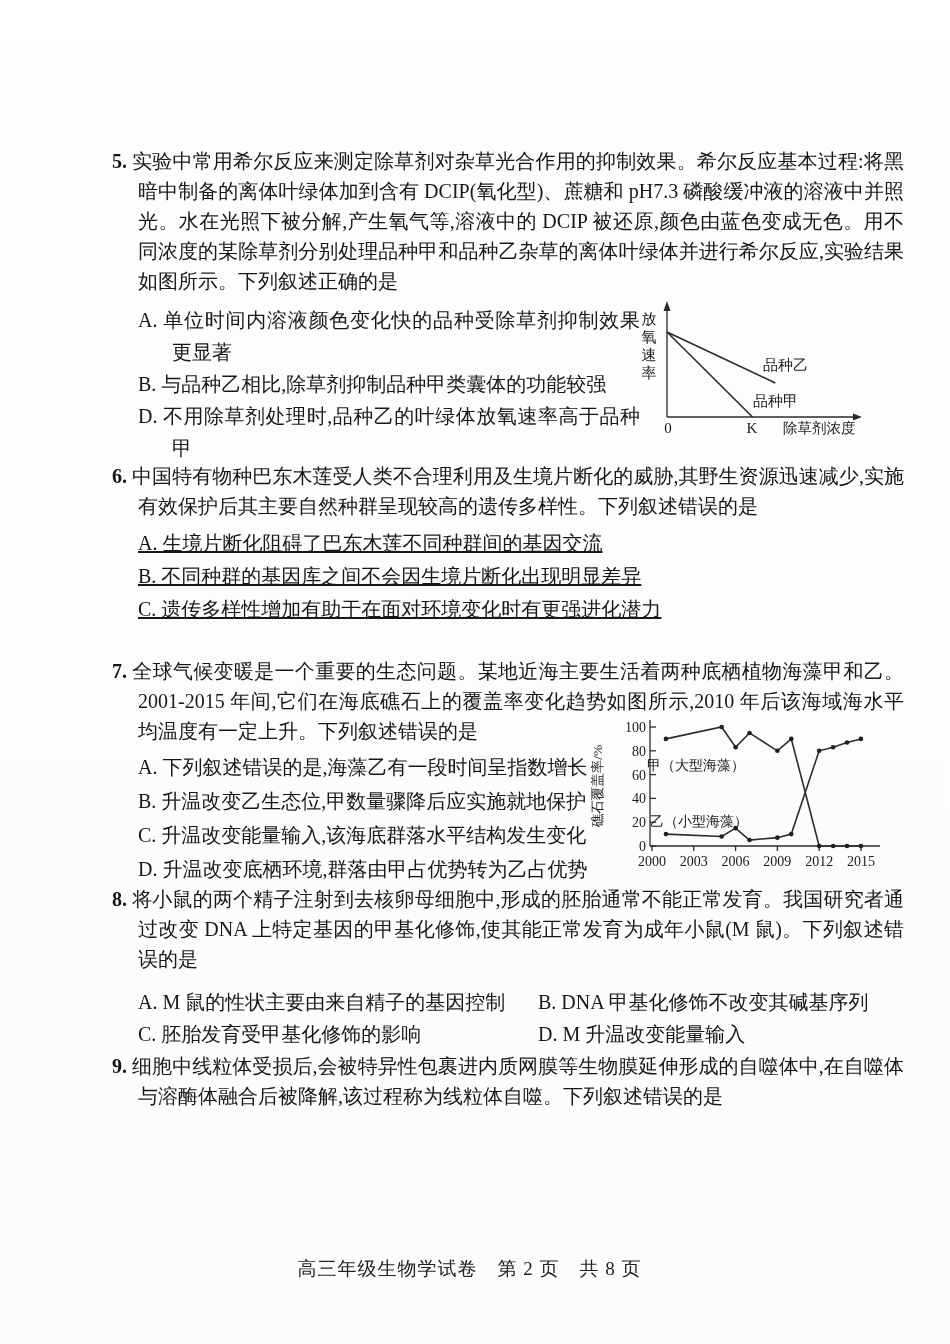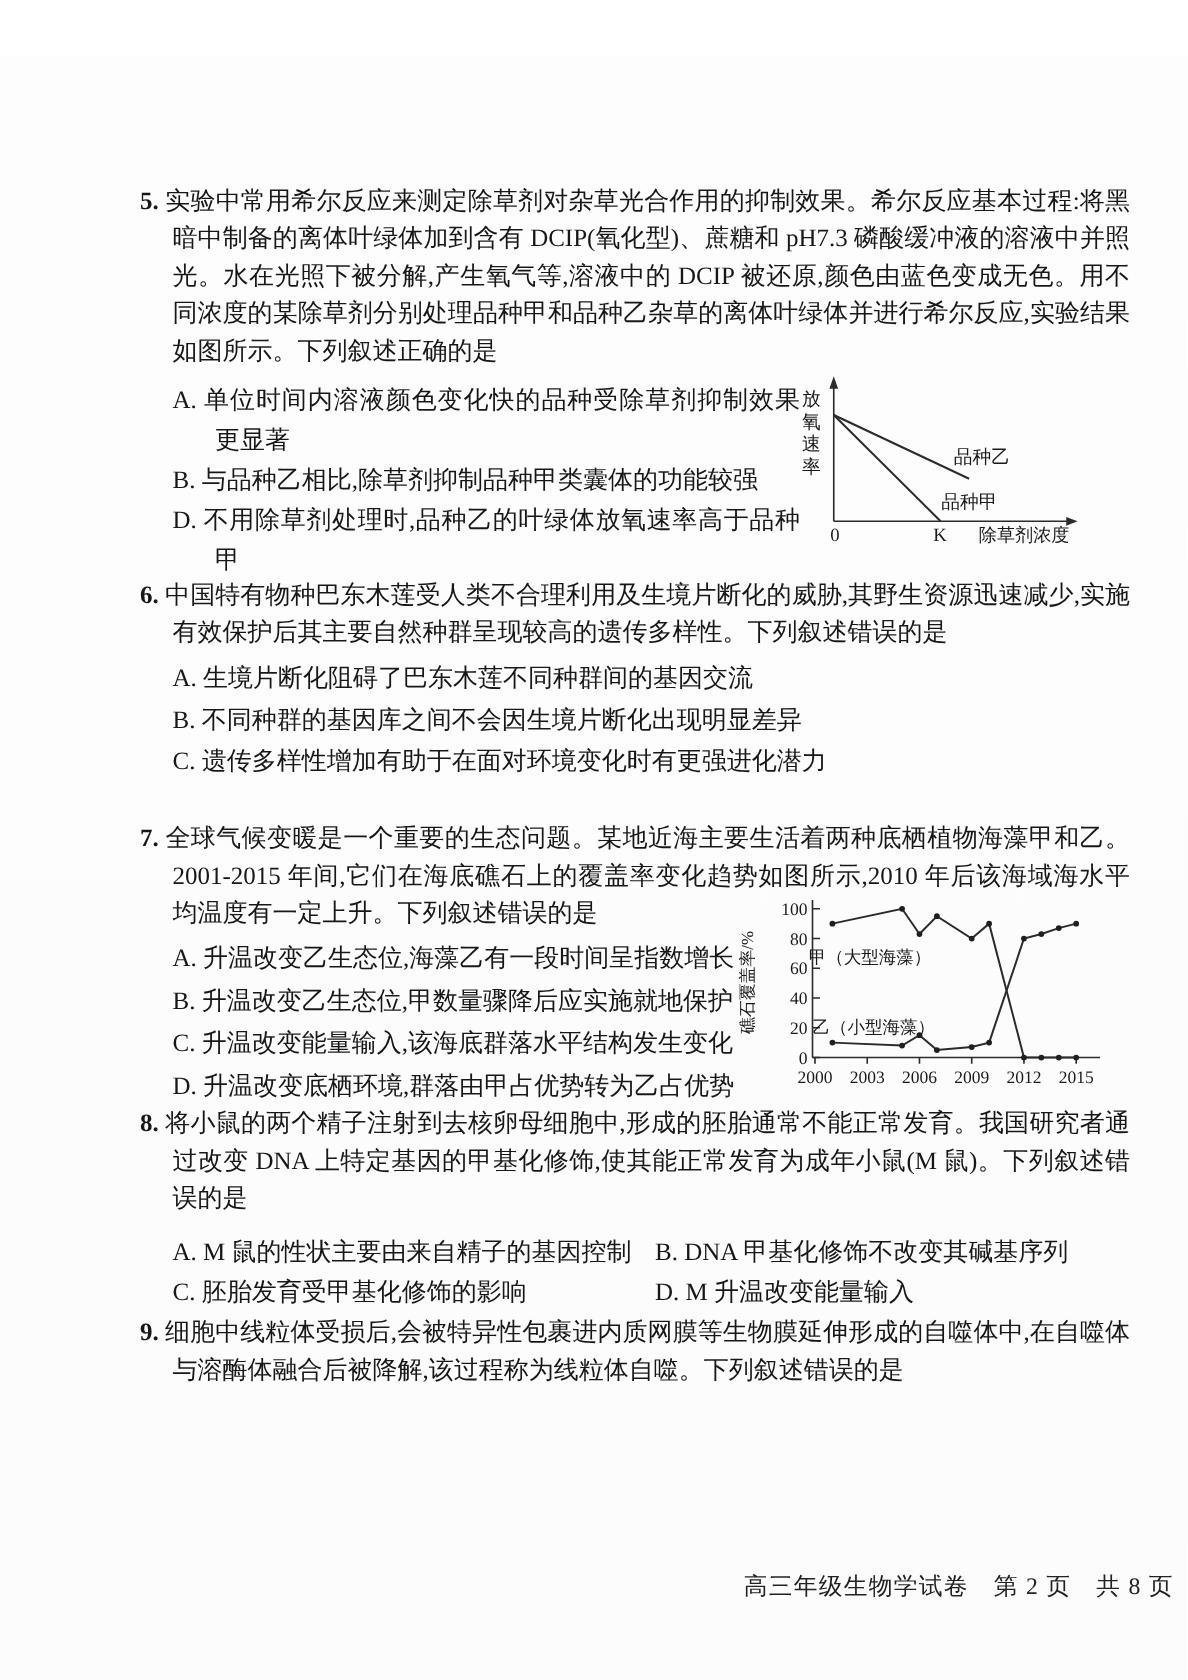--- a/index.html
+++ b/index.html
@@ -9,27 +9,27 @@
     font-family:"Liberation Serif","DejaVu Serif",serif;
     color:#171717;
   }
   .q{position:absolute;left:112px;width:792px;}
   .stem{
     font-size:20px;line-height:30px;text-align:justify;
     padding-left:26px;text-indent:-26px;
   }
   .qnum{font-weight:bold;}
   .opts{margin-left:26px;font-size:20px;line-height:32px;}
-  .opts.lh33{line-height:33px;}
+  .opts.lh33{line-height:33px;text-decoration:underline;}
   .opts.lh34{line-height:34px;}
   .opt{padding-left:34px;text-indent:-34px;text-align:justify;}
-  .opts.cols{display:grid;grid-template-columns:386px 1fr;column-gap:0;}
+  .opts.cols{display:grid;grid-template-columns:386px 1fr;column-gap:14px;}
   .mt6{margin-top:6px;} .mt8{margin-top:8px;} .mt4{margin-top:4px;} .mt12{margin-top:12px;}
   .pagefoot{
-    position:absolute;left:0;right:11px;top:1256px;text-align:right;
+    position:absolute;left:0;right:11px;top:1256px;text-align:center;
     font-size:19px;color:#222;letter-spacing:1px;
   }
   svg.chart{position:absolute;}
   .chart line{stroke:#2b2b2b;stroke-width:1.3;}
   .chart polyline{fill:none;stroke:#2b2b2b;stroke-width:1.6;}
   .chart polygon{fill:#2b2b2b;}
   .chart circle{fill:#1f1f1f;}
   .chart text{fill:#1a1a1a;font-family:"Liberation Serif","DejaVu Serif",serif;}
 </style>
 </head>
@@ -78,21 +78,21 @@
       <div class="opt">C. 遗传多样性增加有助于在面对环境变化时有更强进化潜力</div>
     </div>
   </section>
 
   <section class="q" style="top:656px">
     <div class="stem">
       <span class="qnum">7.</span>
       <span>全球气候变暖是一个重要的生态问题。某地近海主要生活着两种底栖植物海藻甲和乙。2001-2015 年间,它们在海底礁石上的覆盖率变化趋势如图所示,2010 年后该海域海水平均温度有一定上升。下列叙述错误的是</span>
     </div>
     <div class="opts lh34 mt4" style="width:470px">
-      <div class="opt">A. 升温改变乙生态位,海藻乙有一段时间呈指数增长</div>
+      <div class="opt">A. 下列叙述错误的是,海藻乙有一段时间呈指数增长</div>
       <div class="opt">B. 升温改变乙生态位,甲数量骤降后应实施就地保护</div>
       <div class="opt">C. 升温改变能量输入,该海底群落水平结构发生变化</div>
       <div class="opt">D. 升温改变底栖环境,群落由甲占优势转为乙占优势</div>
     </div>
   </section>
 
   <svg id="chart7" class="chart" style="left:590px;top:710px" width="302" height="168" viewBox="0 0 302 168">
       <line x1="60" y1="10" x2="60" y2="136"></line>
       <line x1="60" y1="136" x2="290" y2="136"></line>
       <line x1="60" y1="136" x2="66" y2="136"></line>

